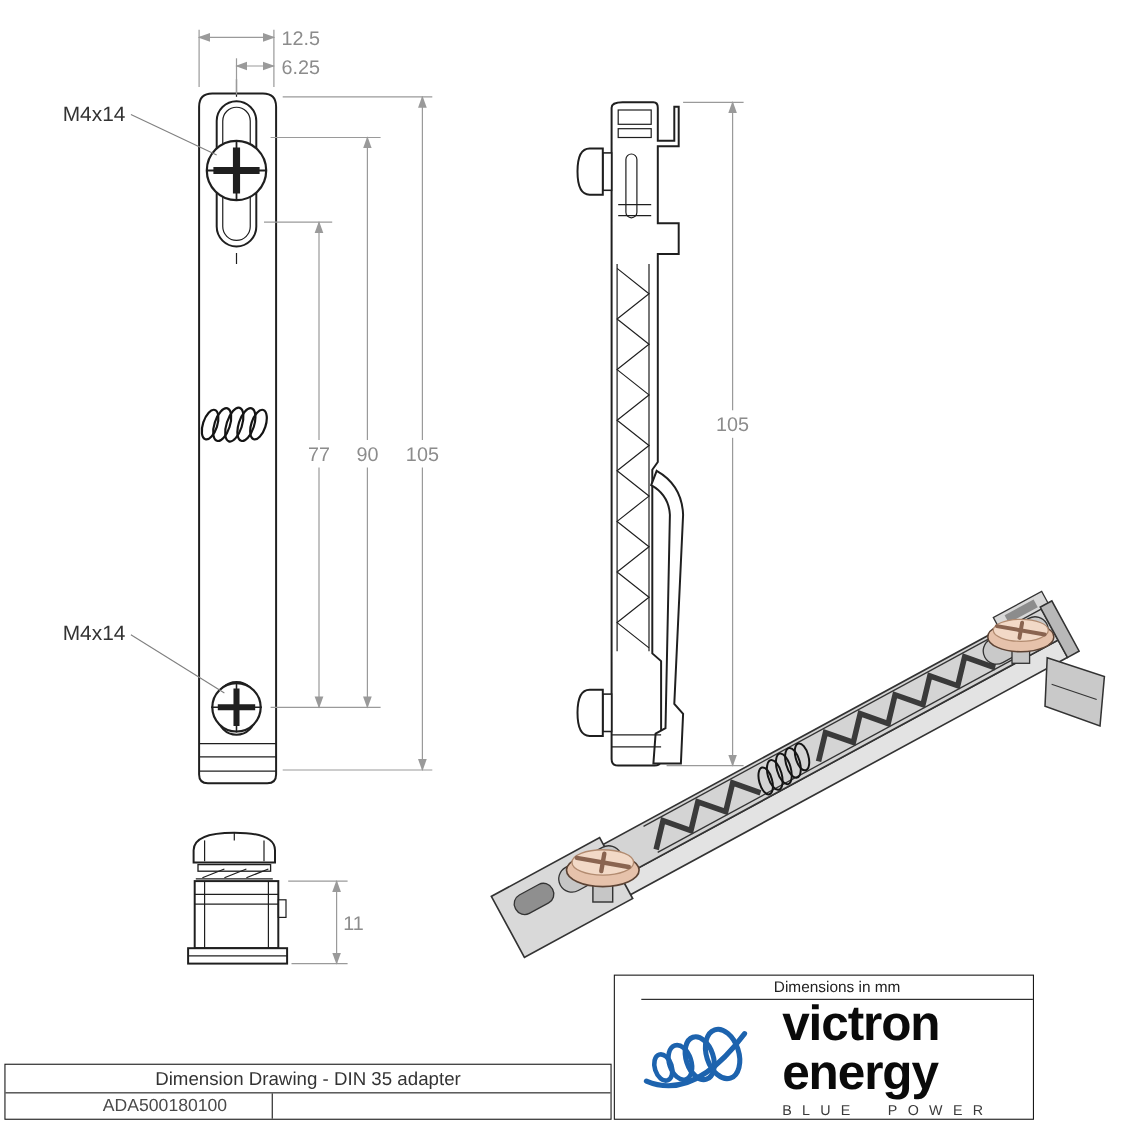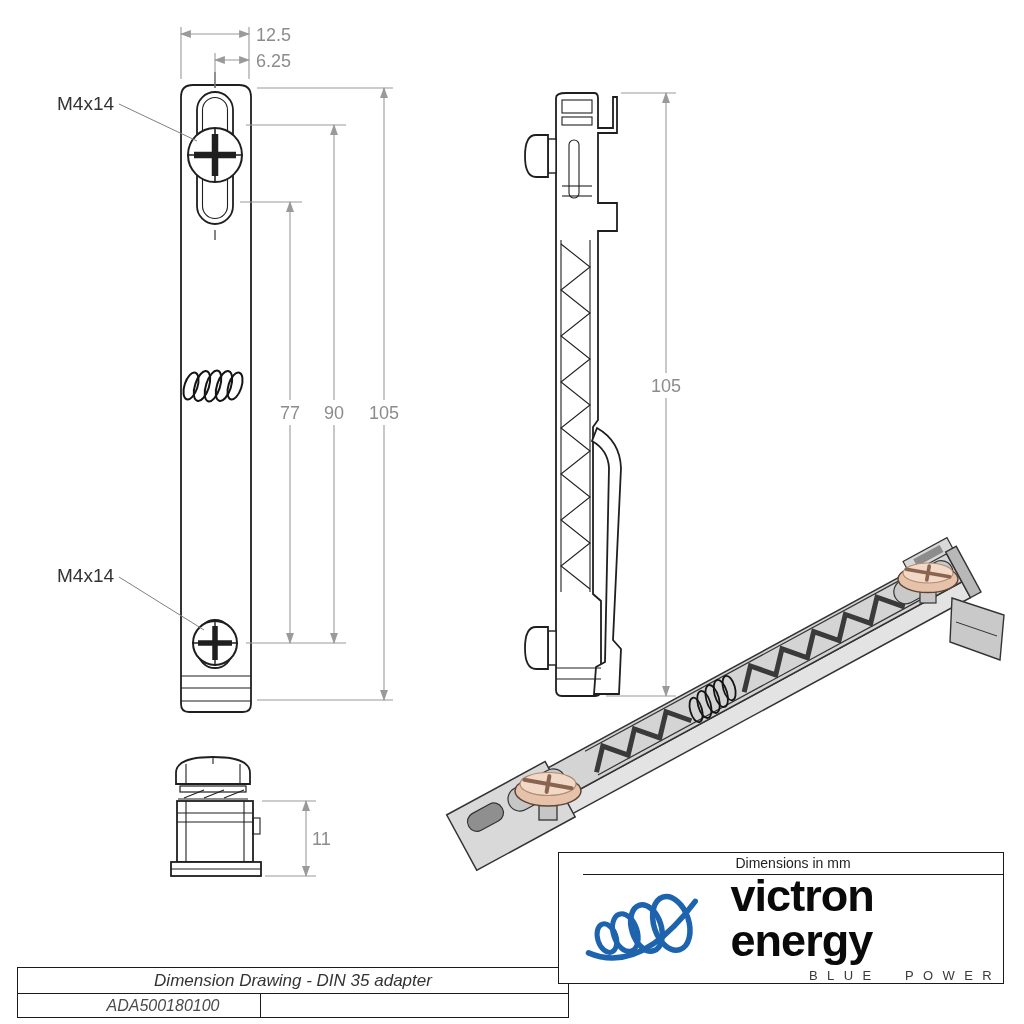--- a/index.html
+++ b/index.html
@@ -15,38 +15,38 @@
   .label{fill:#333333;font-size:19px;}
   .leader{stroke:#808080;stroke-width:1;fill:none;}
   .bg{fill:#ffffff;stroke:none;}
   .iso-top{fill:#d4d4d4;stroke:#333;stroke-width:1.5;}
   .iso-band{fill:#e3e3e3;stroke:#333;stroke-width:1.5;}
   .iso-block{fill:#d9d9d9;stroke:#333;stroke-width:1.5;}
   .iso-truss{stroke:#3a3a3a;stroke-width:5;fill:none;}
   .iso-rail{stroke:#333;stroke-width:1.2;fill:none;}
 
   
-  .tb-left{position:absolute;left:17px;top:967px;width:552px;background:#fff;
-           border:1.6px solid #1a1a1a;box-sizing:border-box;font-style:italic;}
+  .tb-left{position:absolute;left:4px;top:967px;width:552px;background:#fff;
+           border:1.6px solid #1a1a1a;box-sizing:border-box;}
   .tb-title{height:25px;line-height:25px;text-align:center;font-size:17px;color:#333;
             border-bottom:1.6px solid #1a1a1a;}
   .tb-row2{display:flex;height:23px;line-height:23px;font-size:16px;color:#4a4a4a;padding-left:48px;}
   .tb-art{width:195px;text-align:center;border-right:1.6px solid #1a1a1a;box-sizing:border-box;}
   .tb-desc{flex:1;text-align:center;}
 
   
-  .info{position:absolute;left:558px;top:852px;width:446px;height:132px;background:#fff;
+  .info{position:absolute;left:558px;top:886px;width:382px;height:132px;background:#fff;
         border:1.6px solid #1a1a1a;box-sizing:border-box;padding-left:24px;}
   .units{height:21px;line-height:21px;text-align:center;font-size:14px;color:#222;
          border-bottom:1.3px solid #1a1a1a;}
   .brand-row{display:flex;align-items:center;justify-content:center;gap:28px;height:106px;}
   .brand-text{display:flex;flex-direction:column;}
   .brand-name{font-size:45px;font-weight:bold;color:#0a0a0a;letter-spacing:-1px;line-height:1;}
   .brand-tagline{font-size:13px;color:#3a3a3a;letter-spacing:0.72em;word-spacing:0.9em;
-                 text-align:right;margin-top:5px;margin-right:2px;}
+                 text-align:left;margin-top:5px;margin-right:2px;}
 </style>
 </head>
 <body>
 
 <div id="page">
 
 <svg id="drawing" width="1024" height="1024" viewBox="0 0 1024 1024">
   <defs>
     <marker id="dimarrow" viewBox="0 0 10 10" refX="9" refY="5" markerWidth="11" markerHeight="11" orient="auto-start-reverse" markerUnits="userSpaceOnUse">
       <path d="M0,1.4 L10,5 L0,8.6 Z" fill="#9a9a9a"></path>

